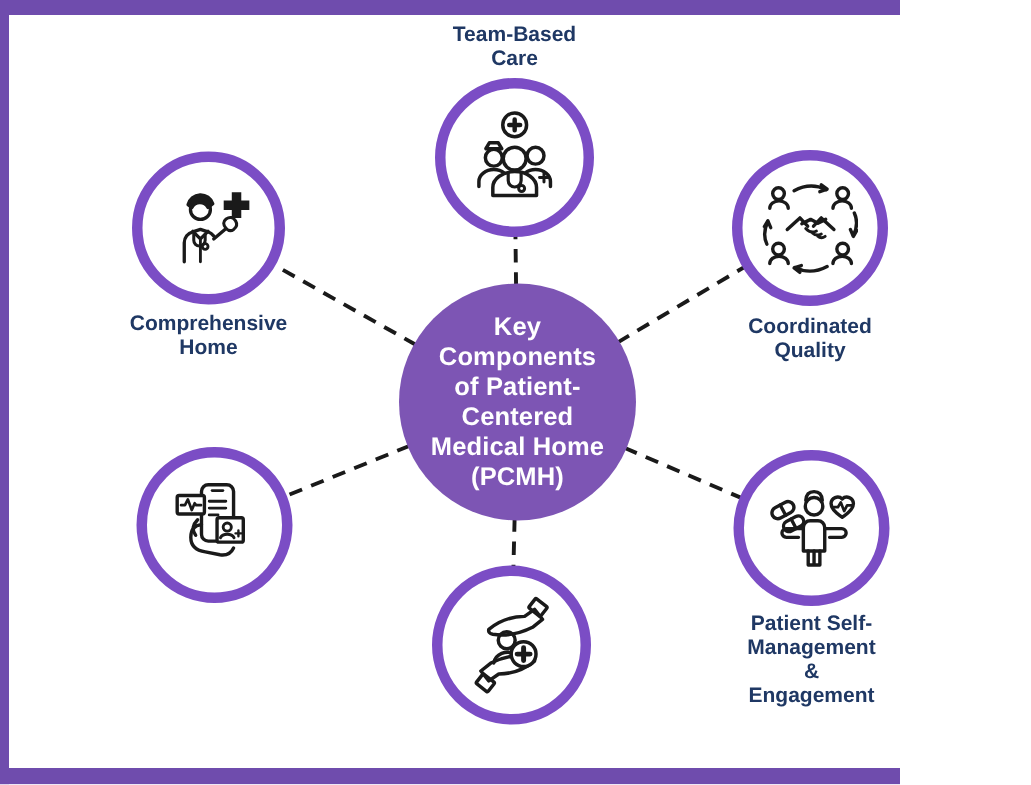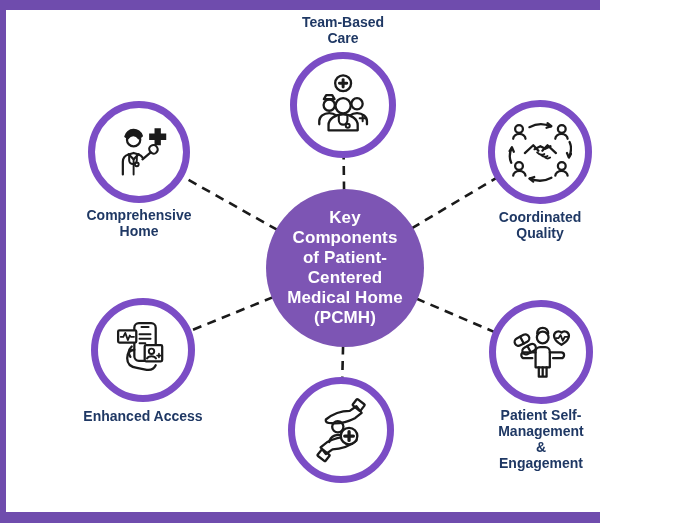--- a/index.html
+++ b/index.html
@@ -155,21 +155,20 @@
         <path d="M15 29 h4 l3 -6 4 11 3 -7 1.5 2 h5" stroke-width="2.8"></path>
         <path d="M32 44 q-8 8 -2 16"></path>
         <path d="M36 49 q-11 1 -11 13 q0 13 15 15 l15 3 q10 1.5 14 -7"></path>
         <rect x="52" y="42" width="27" height="25" rx="2" fill="#fff"></rect>
         <circle cx="62.5" cy="51.5" r="4.2" stroke-width="3"></circle>
         <path d="M55.5 62.5 a7.5 5.5 0 0 1 14 0" stroke-width="3"></path>
         <path d="M71 58 h6 M74 55 v6" stroke-width="2.5"></path>
       </g>
     </svg>
   </div>
-  <div class="node-label" style="left:143px;top:408px">Enhanced Access</div>
 
   <div class="node" style="left:88px;top:101px;width:102px;height:102px">
     <svg viewBox="0 0 100 100">
       <g stroke="currentColor" fill="none" stroke-width="3.5" stroke-linecap="round" stroke-linejoin="round">
         <path d="M75 13 h10 v8.5 h8.5 v10 h-8.5 v8.5 h-10 v-8.5 h-8.5 v-10 h8.5 z" fill="currentColor" stroke="none"></path>
         <circle cx="42" cy="31" r="10.5"></circle>
         <path d="M29 26 a13.5 13.5 0 0 1 26 -1 l-5 4 a9.5 9.5 0 0 0 -17 0 z" fill="currentColor"></path>
         <path d="M25 86 v-20 a12 12 0 0 1 9 -11.5 l8 -2.5 8 2.5 a12 12 0 0 1 6 4.5"></path>
         <path d="M34 54 l8 8 8 -8"></path>
         <path d="M42 62 v24" stroke-width="3"></path>

